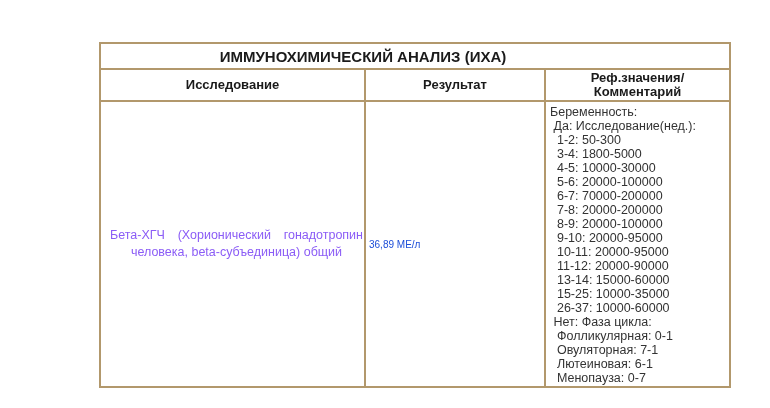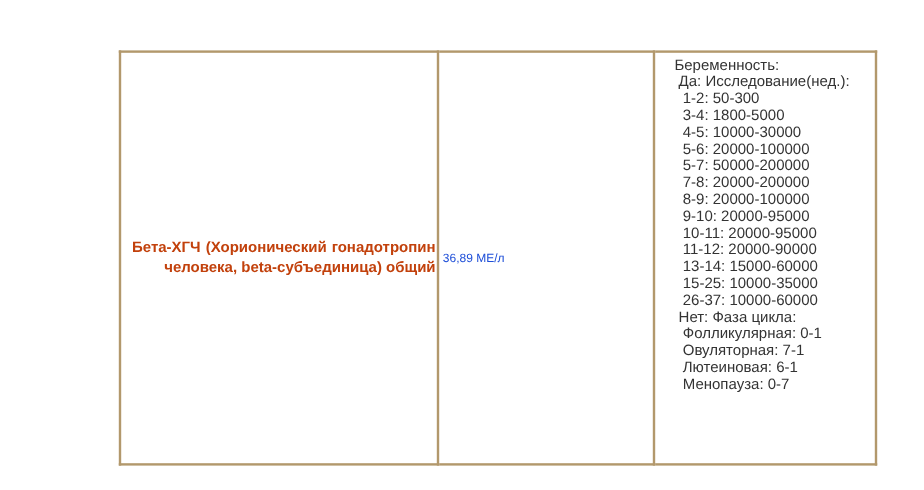--- a/index.html
+++ b/index.html
@@ -42,73 +42,84 @@
     vertical-align: middle;
     font-size: 13px;
     font-weight: bold;
     color: #1a1a1a;
     line-height: 14px;
     padding: 1px 0;
   }
   .study-cell {
     vertical-align: middle;
     font-size: 12.5px;
-    font-weight: bold;
-    color: #c2410c;
+    font-weight: normal;
+    color: #8b5cf6;
     line-height: 17px;
     padding: 0 1px 0 9px;
   }
   .name-l1 {
     text-align: justify;
     text-align-last: justify;
     white-space: nowrap;
   }
-  .name-l2 { text-align: right; white-space: nowrap; }
+  .name-l2 { text-align: center; white-space: nowrap; }
   .result-cell {
     vertical-align: middle;
     font-size: 10px;
     color: #1d4ed8;
     padding: 0 2px 0 3px;
   }
   .ref-cell {
     vertical-align: top;
     font-size: 12.5px;
     color: #333333;
-    padding: 3px 2px 0 16px;
+    padding: 3px 2px 0 4px;
   }
   .ref-line {
     white-space: pre;
     line-height: 14px;
     height: 14px;
   }
 </style>
 </head>
 <body>
 
 <table class="lab-table">
   <colgroup>
     <col style="width:265px">
     <col style="width:180px">
     <col style="width:185px">
   </colgroup>
   <tbody>
     <tr>
+      <td class="title-cell" colspan="3">ИММУНОХИМИЧЕСКИЙ АНАЛИЗ (ИХА)</td>
+    </tr>
+    <tr class="header-row">
+      <th>Исследование</th>
+      <th>Результат</th>
+      <th>
+        <div>Реф.значения/</div>
+        <div>Комментарий</div>
+      </th>
+    </tr>
+    <tr>
       <td class="study-cell">
         <div class="name-l1">Бета-ХГЧ (Хорионический гонадотропин</div>
         <div class="name-l2">человека, beta-субъединица) общий</div>
       </td>
       <td class="result-cell">36,89 МЕ/л</td>
       <td class="ref-cell">
         <div class="ref-line">Беременность:</div>
         <div class="ref-line"> Да: Исследование(нед.):</div>
         <div class="ref-line">  1-2: 50-300</div>
         <div class="ref-line">  3-4: 1800-5000</div>
         <div class="ref-line">  4-5: 10000-30000</div>
         <div class="ref-line">  5-6: 20000-100000</div>
-        <div class="ref-line">  5-7: 50000-200000</div>
+        <div class="ref-line">  6-7: 70000-200000</div>
         <div class="ref-line">  7-8: 20000-200000</div>
         <div class="ref-line">  8-9: 20000-100000</div>
         <div class="ref-line">  9-10: 20000-95000</div>
         <div class="ref-line">  10-11: 20000-95000</div>
         <div class="ref-line">  11-12: 20000-90000</div>
         <div class="ref-line">  13-14: 15000-60000</div>
         <div class="ref-line">  15-25: 10000-35000</div>
         <div class="ref-line">  26-37: 10000-60000</div>
         <div class="ref-line"> Нет: Фаза цикла:</div>
         <div class="ref-line">  Фолликулярная: 0-1</div>

